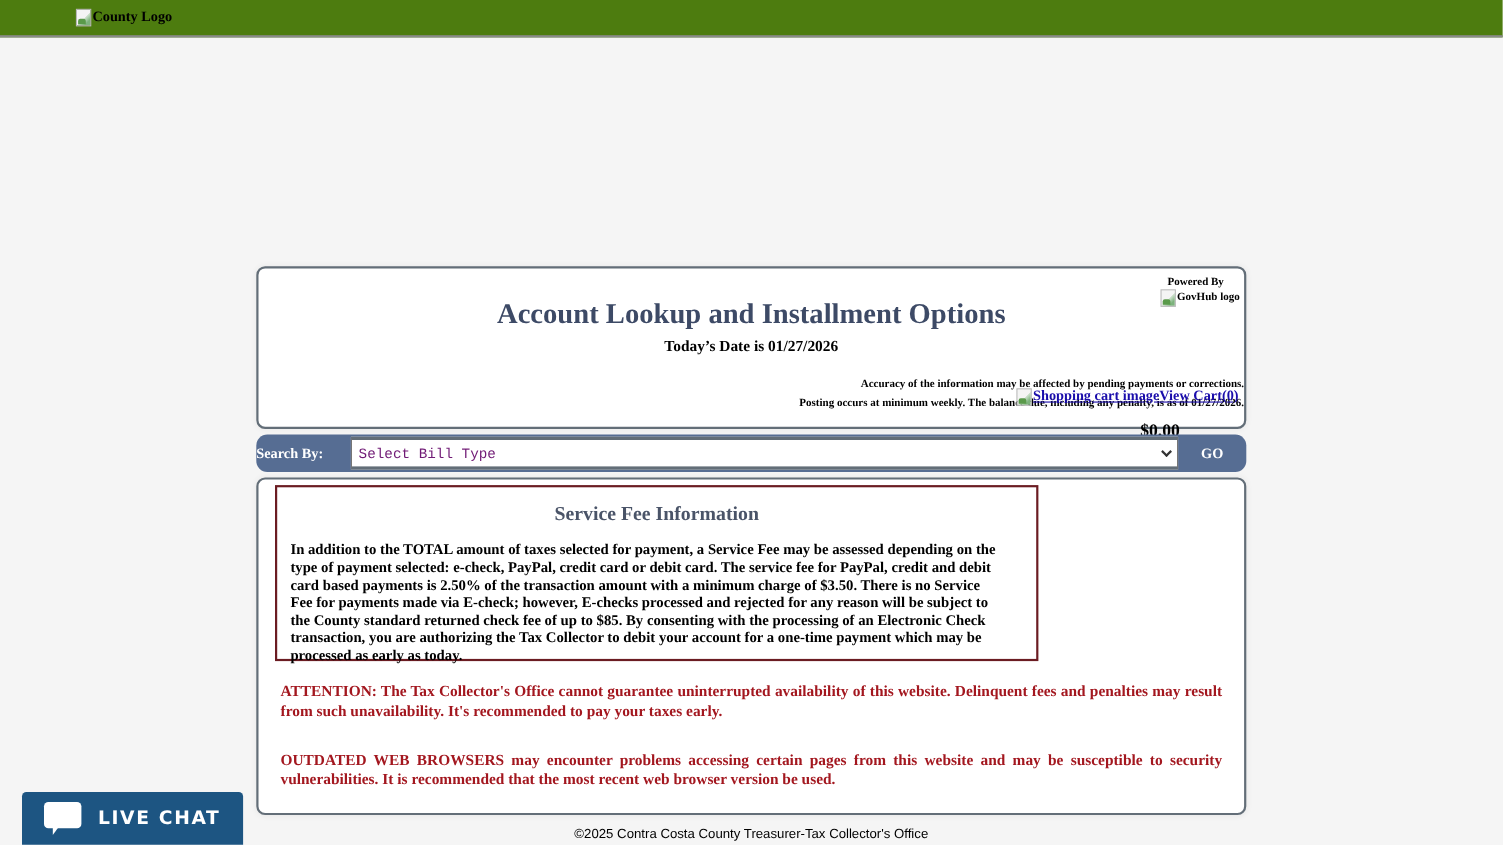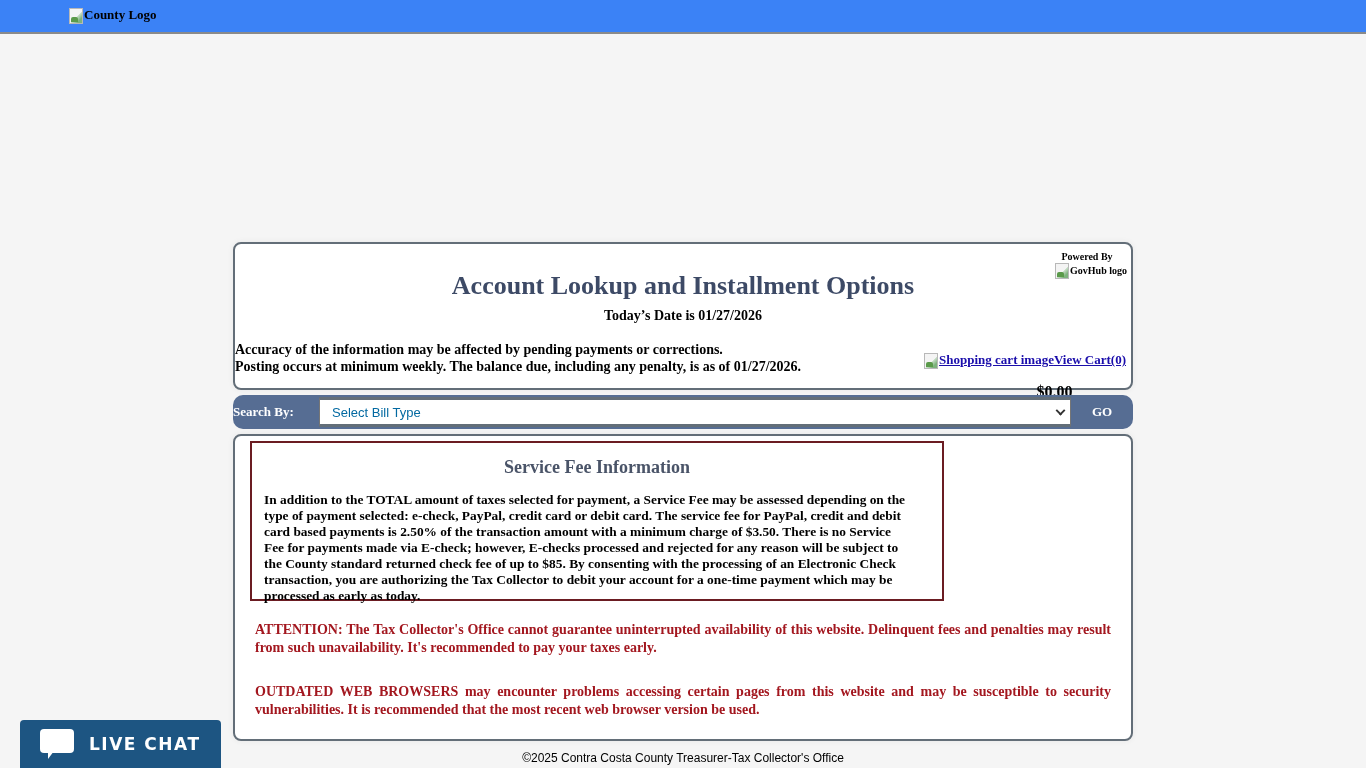--- a/index.html
+++ b/index.html
@@ -11,21 +11,21 @@
       overflow: hidden;
       background: #f5f5f5;
       font-family: "Liberation Serif", "DejaVu Serif", serif;
       color: #000;
     }
     .top-header {
       position: absolute;
       left: 0; top: 0;
       width: 1366px;
       height: 34px;
-      background: #3b82f6;
+      background: #4d7c0f;
       border-bottom: 2px solid #8a8a8a;
     }
     .county-logo {
       position: absolute;
       left: 68px;
       top: 7px;
       display: flex;
       align-items: center;
       font-family: "Liberation Serif", serif;
       font-weight: bold;
@@ -85,22 +85,22 @@
       left: 0; right: 0;
       top: 64px;
       text-align: center;
       font-size: 14px;
       font-weight: bold;
     }
     .accuracy-text {
       position: absolute;
       left: 0; right: 0;
       top: 97px;
-      text-align: left;
-      font-size: 14px;
+      text-align: right;
+      font-size: 10px;
       font-weight: bold;
       line-height: 17px;
     }
     .powered-by {
       position: absolute;
       right: 4px;
       top: 7px;
       width: 80px;
       text-align: center;
       font-size: 10px;
@@ -164,24 +164,24 @@
       align-items: center;
     }
     .search-select {
       -webkit-appearance: none;
       appearance: none;
       border: none;
       outline: none;
       background: transparent;
       width: 100%;
       height: 100%;
-      font-family: Liberation Sans, sans-serif;
-      font-size: 13px;
-      padding-left: 12px;
-      color: #0369a1;
+      font-family: Liberation Mono, monospace;
+      font-size: 13px;
+      padding-left: 6px;
+      color: #701a75;
     }
     .chevron {
       position: absolute;
       right: 6px;
       top: 50%;
       width: 7px; height: 7px;
       border-right: 2px solid #333;
       border-bottom: 2px solid #333;
       transform: translateY(-70%) rotate(45deg);
       pointer-events: none;

